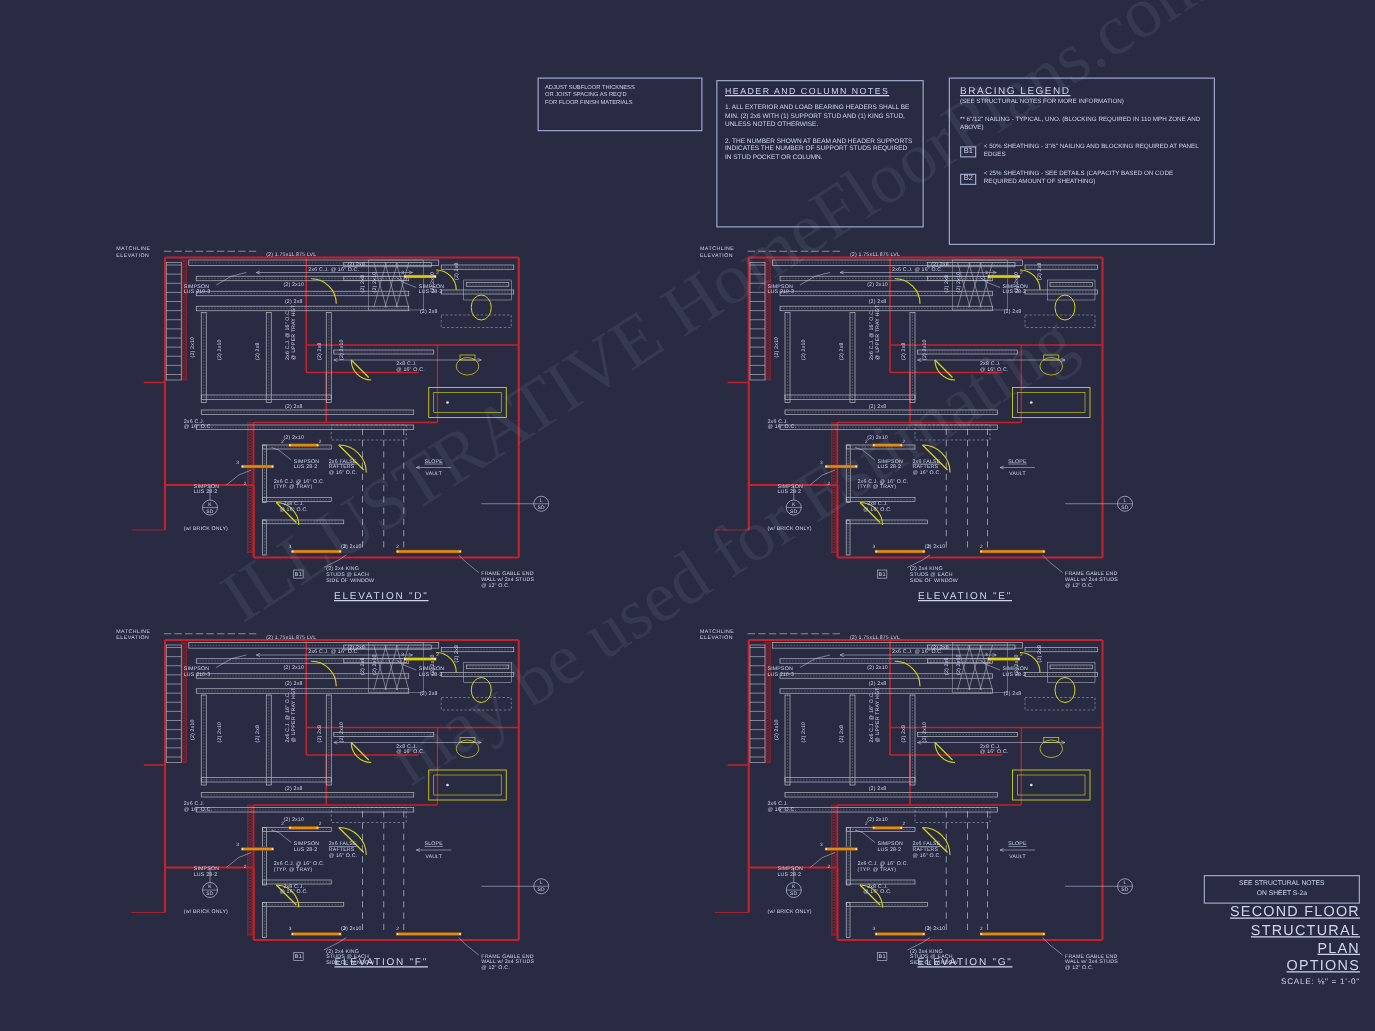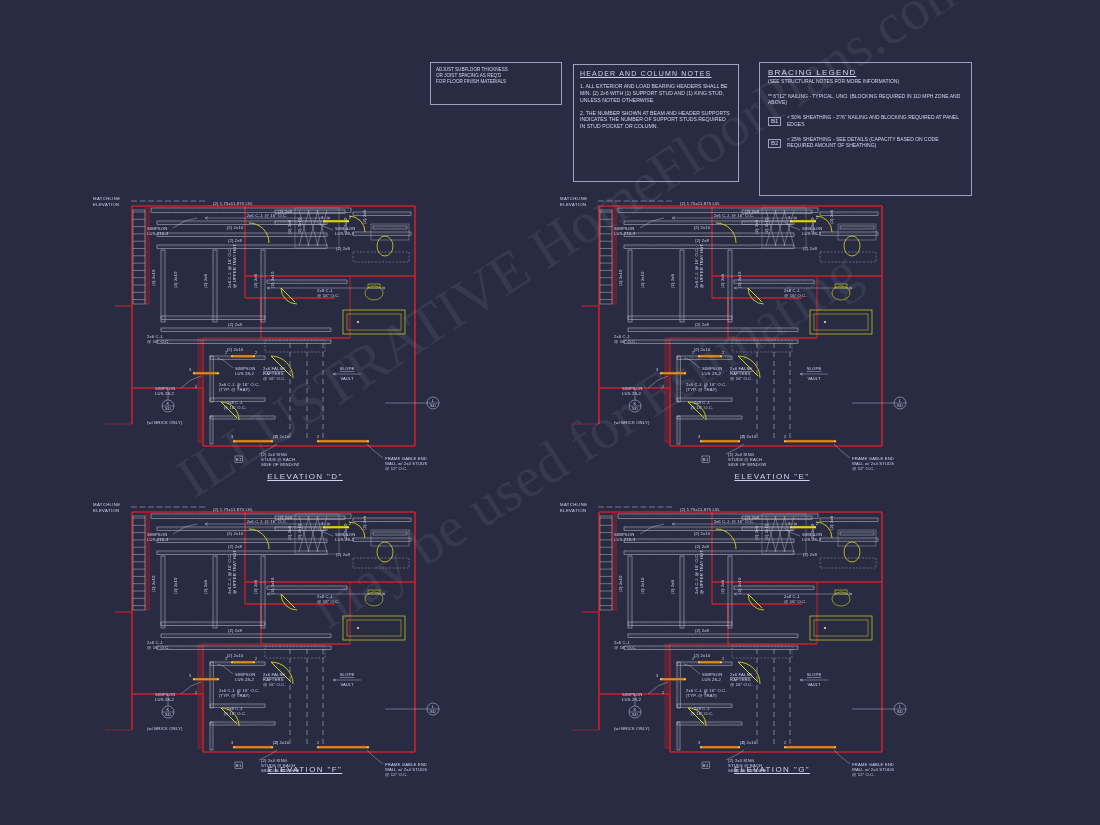--- a/index.html
+++ b/index.html
@@ -80,20 +80,30 @@
     <div class="blk">
       <span class="bcode">B1</span>
       <span>&lt; 50% SHEATHING - 3"/6" NAILING AND BLOCKING REQUIRED AT PANEL EDGES</span>
     </div>
     <div class="blk">
       <span class="bcode">B2</span>
       <span>&lt; 25% SHEATHING - SEE DETAILS (CAPACITY BASED ON CODE REQUIRED AMOUNT OF SHEATHING)</span>
     </div>
   </div>
 
+  <div id="titleblock">
+    <div id="tb-note">
+      <div>SEE STRUCTURAL NOTES</div>
+      <div>ON SHEET S-2a</div>
+    </div>
+    <div id="tb-t1">SECOND FLOOR</div>
+    <div id="tb-t2">STRUCTURAL PLAN</div>
+    <div id="tb-t3">OPTIONS</div>
+    <div id="tb-scale">SCALE: ⅛" = 1'-0"</div>
+  </div>
 
   <div class="plan" id="plan-d">
       <svg viewBox="0 0 440 300">
         <text x="8" y="12" fill="#cfd5ee" font-size="4.2" font-family="&quot;Liberation Sans&quot;, sans-serif" text-anchor="start" letter-spacing="0.4" transform=""><tspan x="8" dy="0">MATCHLINE</tspan></text>
         <text x="8" y="17.5" fill="#cfd5ee" font-size="4.2" font-family="&quot;Liberation Sans&quot;, sans-serif" text-anchor="start" letter-spacing="0.4" transform=""><tspan x="8" dy="0">ELEVATION</tspan></text>
         <line x1="46" y1="13" x2="120" y2="13" stroke="#cfd5ee" stroke-width="0.45" stroke-dasharray="6 2.5"></line>
         <line x1="47" y1="18" x2="330" y2="18" stroke="#c4232b" stroke-width="1.7" stroke-dasharray=""></line>
         <line x1="47" y1="18" x2="47" y2="118" stroke="#c4232b" stroke-width="1.7" stroke-dasharray=""></line>
         <line x1="47" y1="118" x2="47" y2="200" stroke="#c4232b" stroke-width="1.7" stroke-dasharray=""></line>
         <line x1="47" y1="200" x2="118" y2="200" stroke="#c4232b" stroke-width="1.7" stroke-dasharray=""></line>

